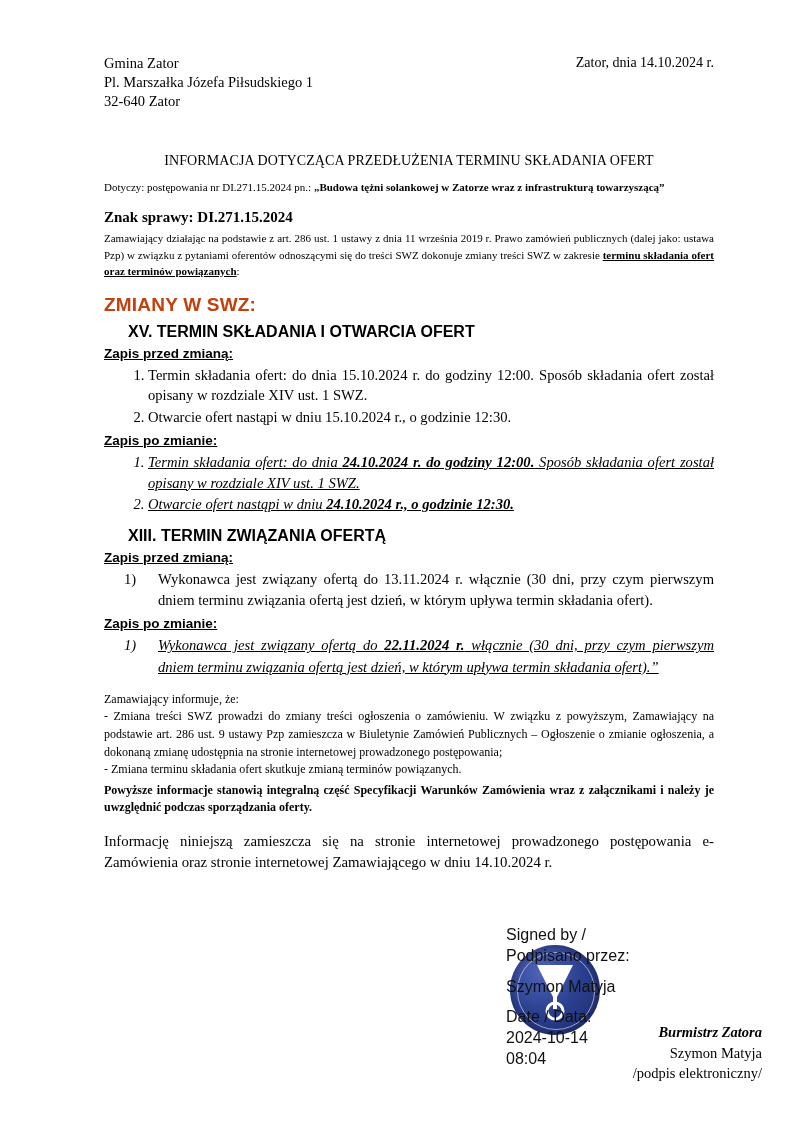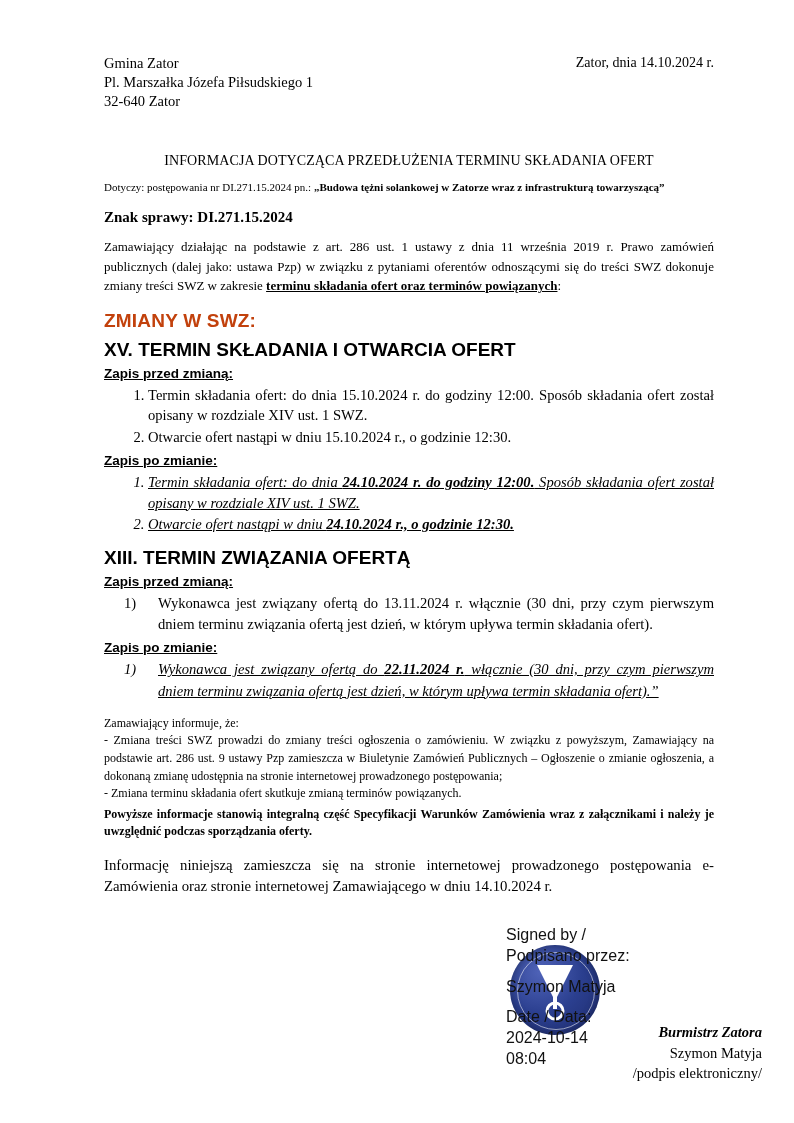--- a/index.html
+++ b/index.html
@@ -56,39 +56,40 @@
     text-align: justify;
   }
 
   .sign-mark {
     margin-top: 14px;
     font-size: 15px;
     font-weight: bold;
   }
 
   .big-para {
-    margin-top: 11px;
-    font-size: 13px;
+    margin-top: 4px;
+    font-size: 11px;
     line-height: 1.5;
     text-align: justify;
   }
 
   .section-head {
     font-family: "Liberation Sans", sans-serif;
     font-weight: bold;
     font-size: 19px;
     color: #c2410c;
     margin-top: 14px;
     letter-spacing: 0.2px;
   }
   .sub-head {
     font-family: "Liberation Sans", sans-serif;
     font-weight: bold;
-    font-size: 19px;
+    font-size: 16px;
     margin-top: 7px;
+    margin-left: 24px;
   }
   .label-line {
     font-family: "Liberation Sans", sans-serif;
     font-weight: bold;
     font-size: 13.5px;
     text-decoration: underline;
     margin-top: 5px;
   }
 
   ol.numlist {

